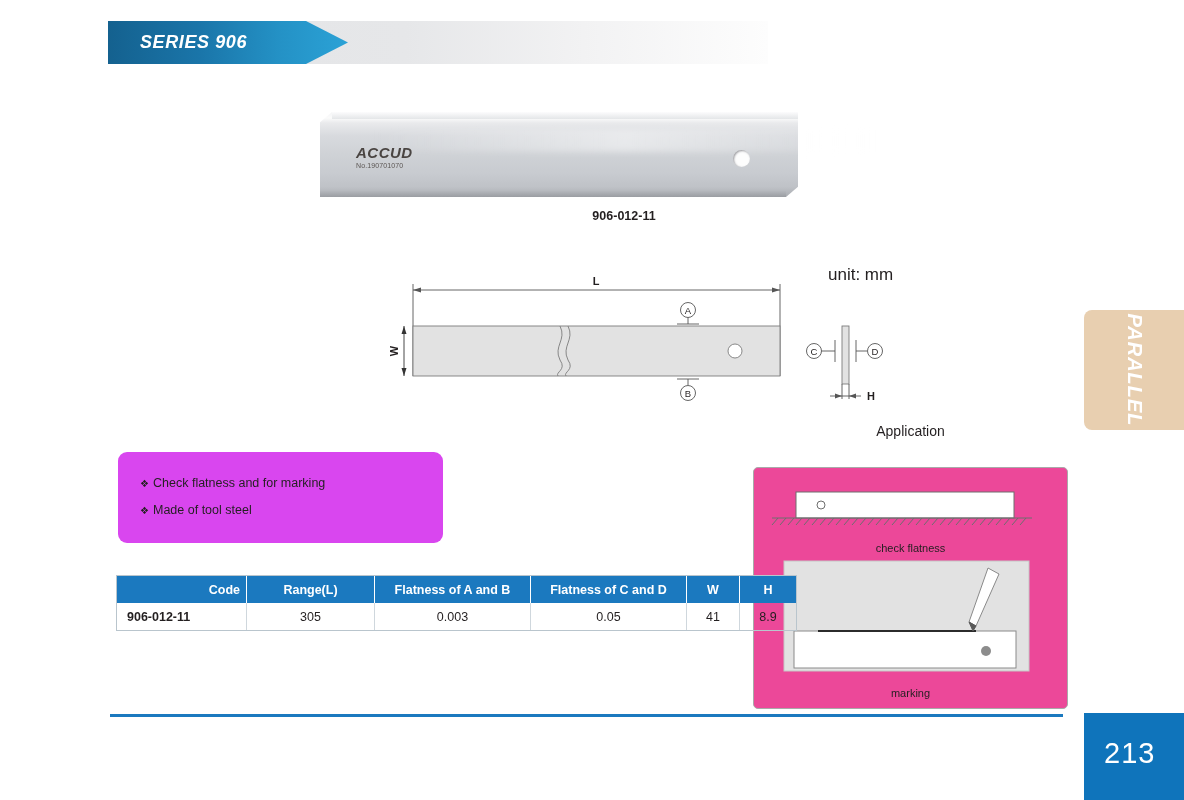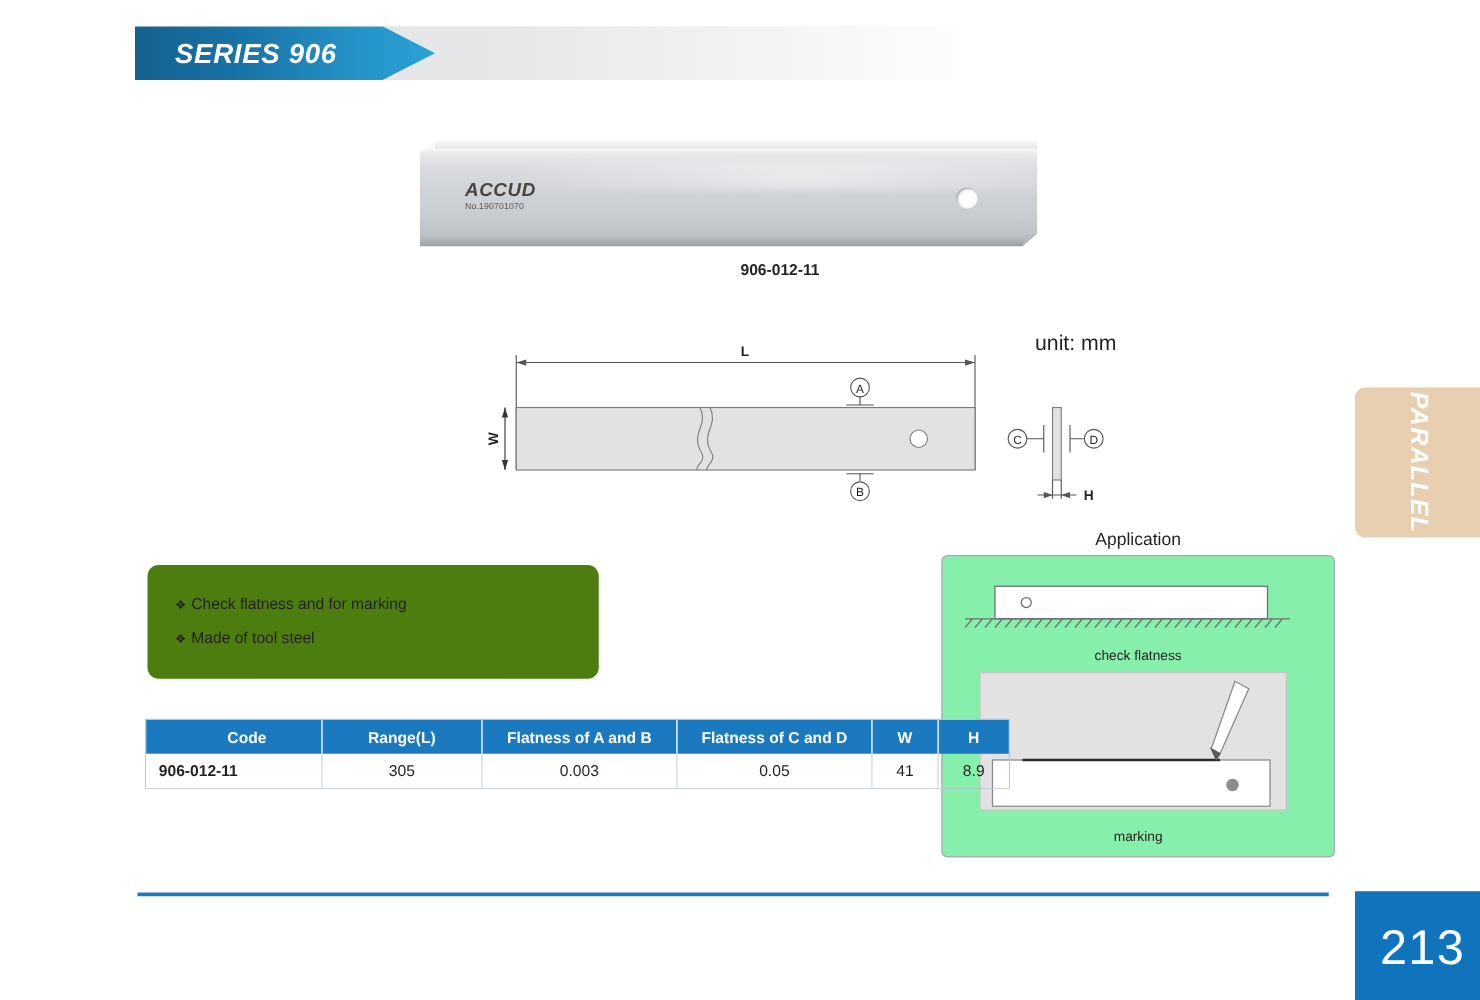--- a/index.html
+++ b/index.html
@@ -37,46 +37,45 @@
     background: linear-gradient(to right, #14618f 0%, #1a75a9 38%, #2492c6 72%, #2ba2d6 100%);
     clip-path: polygon(0 0, 198px 0, 240px 50%, 198px 100%, 0 100%);
   }
   #series-label {
     position: absolute;
     left: 32px;
     top: 0;
     height: 43px;
     line-height: 43px;
     color: #ffffff;
-    font-size: 22px;
+    font-size: 18px;
     font-weight: bold;
     font-style: italic;
     letter-spacing: 0.6px;
   }
   #page-title {
     position: absolute;
     left: 265px;
     top: 0;
     height: 43px;
     line-height: 43px;
     color: #231f20;
     font-size: 21px;
     font-weight: bold;
     font-style: italic;
     letter-spacing: 0.3px;
   }
 
   
   #product-photo {
     position: absolute;
-    left: 336px;
+    left: 320px;
     top: 112px;
     width: 478px;
     height: 85px;
-    padding-left: 16px;
   }
   .ruler-body {
     position: absolute;
     left: 0; top: 0;
     width: 100%; height: 100%;
     background: linear-gradient(to bottom,
        #f4f5f6 0%, #fbfbfb 7%, #e9eaec 13%,
        #d8dade 28%, #cfd2d6 50%, #c8cbd0 72%,
        #bfc2c7 88%, #a9acb1 100%);
     clip-path: polygon(12px 0, 100% 0, 100% 88%, calc(100% - 12px) 100%, 0 100%, 0 12%);
@@ -157,23 +156,22 @@
     color: #231f20;
   }
 
   
   #features-box {
     position: absolute;
     left: 118px;
     top: 452px;
     width: 325px;
     height: 91px;
-    background: #4d7c0f;
+    background: #d946ef;
     border-radius: 9px;
-    padding-left: 36px;
   }
   .feature-item {
     position: absolute;
     left: 22px;
     font-size: 12.5px;
     color: #231f20;
     white-space: nowrap;
   }
   .feature-item .bullet {
     display: inline-block;
@@ -190,26 +188,26 @@
     left: 753px;
     top: 423px;
     width: 315px;
     text-align: center;
     font-size: 14px;
     color: #231f20;
   }
   #application-box {
     position: absolute;
     left: 753px;
-    top: 444px;
+    top: 467px;
     width: 313px;
     height: 240px;
     border: 1px solid #a9a9a9;
     border-radius: 5px;
-    background: #86efac;
+    background: #ec4899;
   }
   .app-caption {
     position: absolute;
     width: 100%;
     text-align: center;
     font-size: 11px;
     color: #231f20;
   }
   #app-caption-0 { top: 74px; }
   #app-caption-1 { top: 219px; }
@@ -227,21 +225,21 @@
     color: #ffffff;
     font-weight: bold;
     font-size: 12.5px;
     height: 27px;
     padding: 0 6px;
     border-right: 1px solid #ffffff;
     text-align: center;
     white-space: nowrap;
   }
   #spec-table th:last-child { border-right: none; }
-  #spec-table th.col-code { text-align: center; padding-left: 27px; }
+  #spec-table th.col-code { text-align: right; padding-left: 16px; }
   #spec-table td {
     height: 27px;
     padding: 0 6px;
     text-align: center;
     border-right: 1px solid #cfd7dd;
     border-bottom: 1px solid #cfd7dd;
     color: #231f20;
     white-space: nowrap;
   }
   #spec-table td:last-child { border-right: none; }
@@ -293,21 +291,21 @@
     top: 713px;
     width: 100px;
     height: 87px;
     background: #0f74bb;
   }
   #page-number {
     position: absolute;
     left: 20px;
     top: 24px;
     color: #ffffff;
-    font-size: 39px;
+    font-size: 29px;
     letter-spacing: 1px;
   }
 </style>
 </head>
 <body>
 
 <div id="header-banner">
   <div class="banner-gray"></div>
   <div class="banner-blue"></div>
   <div id="series-label">SERIES 906</div>

